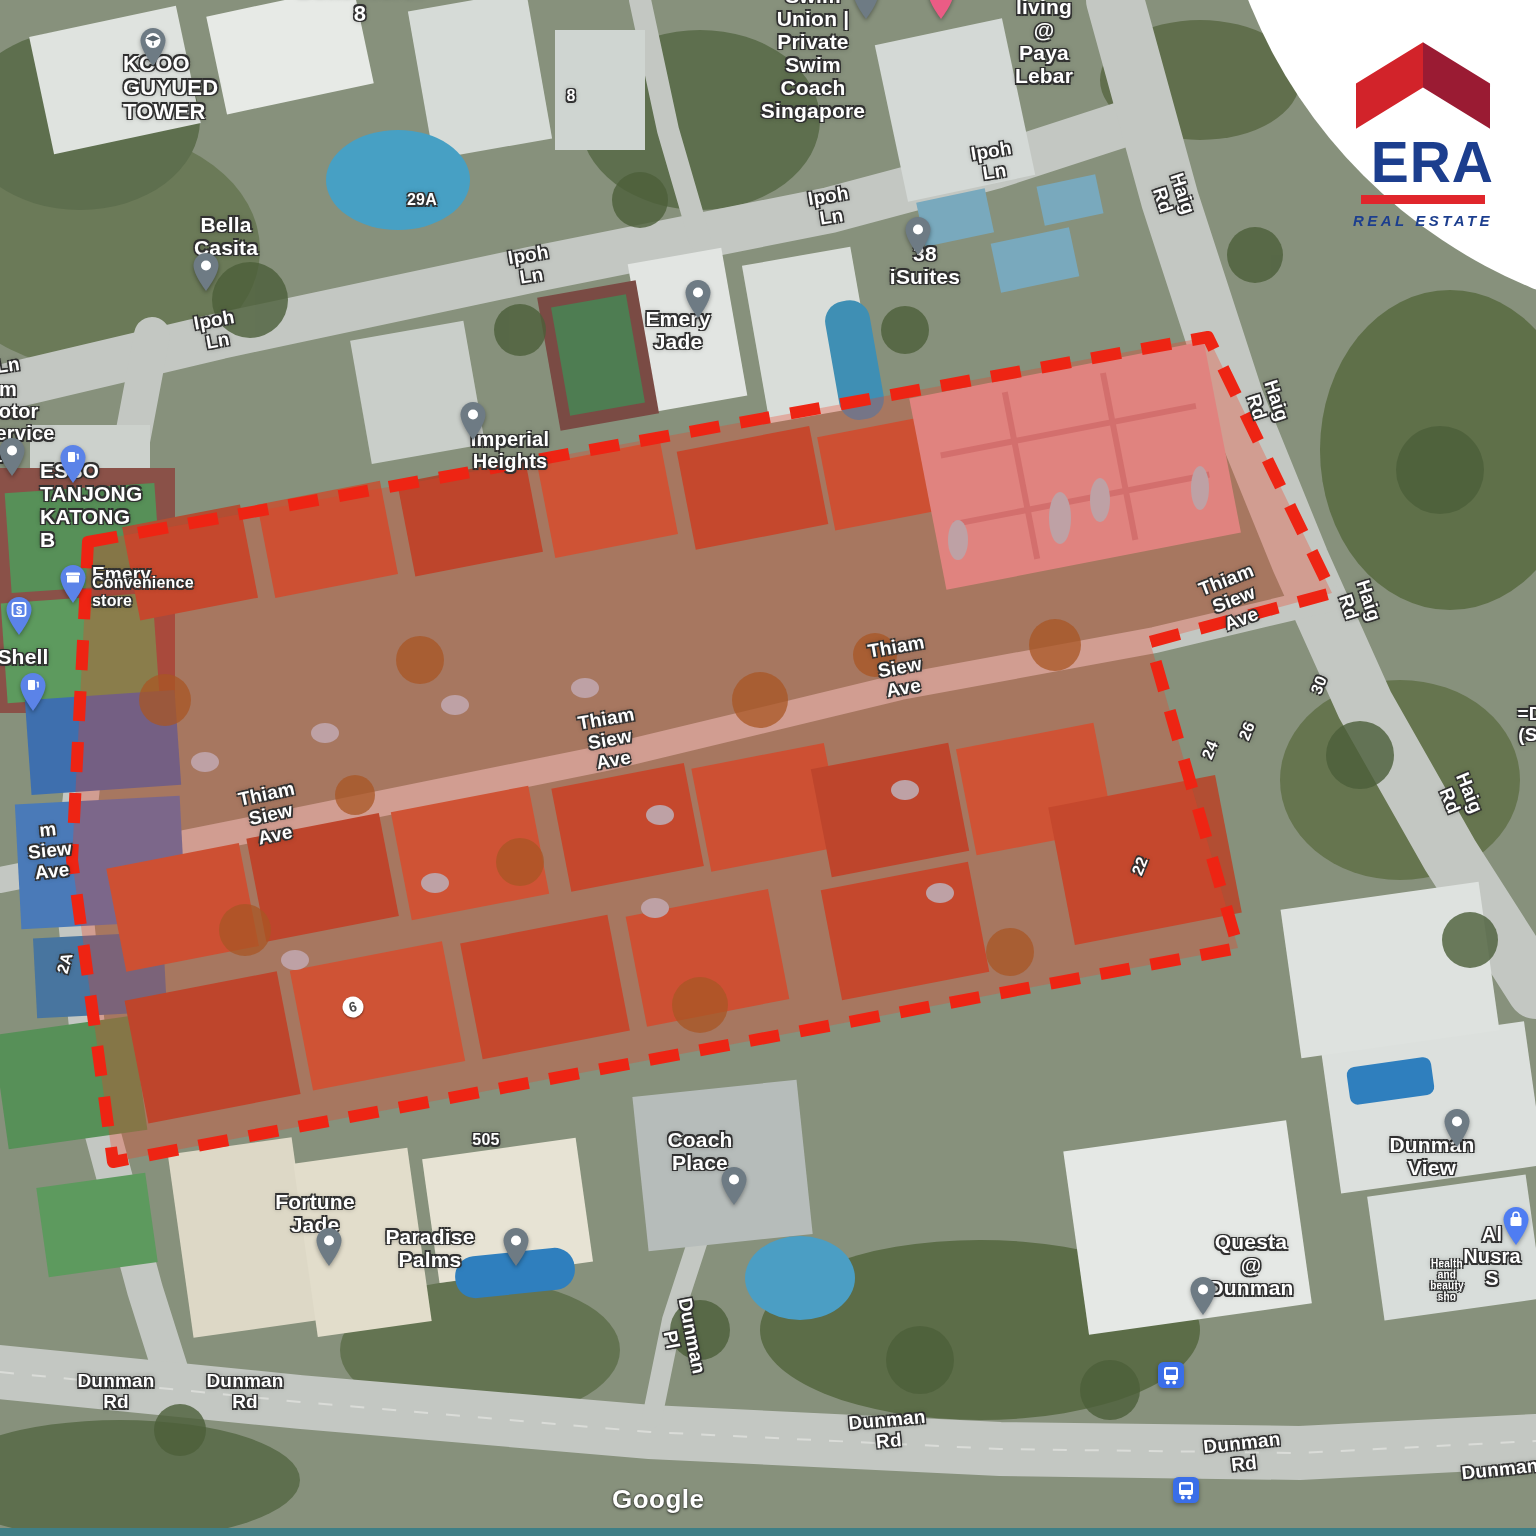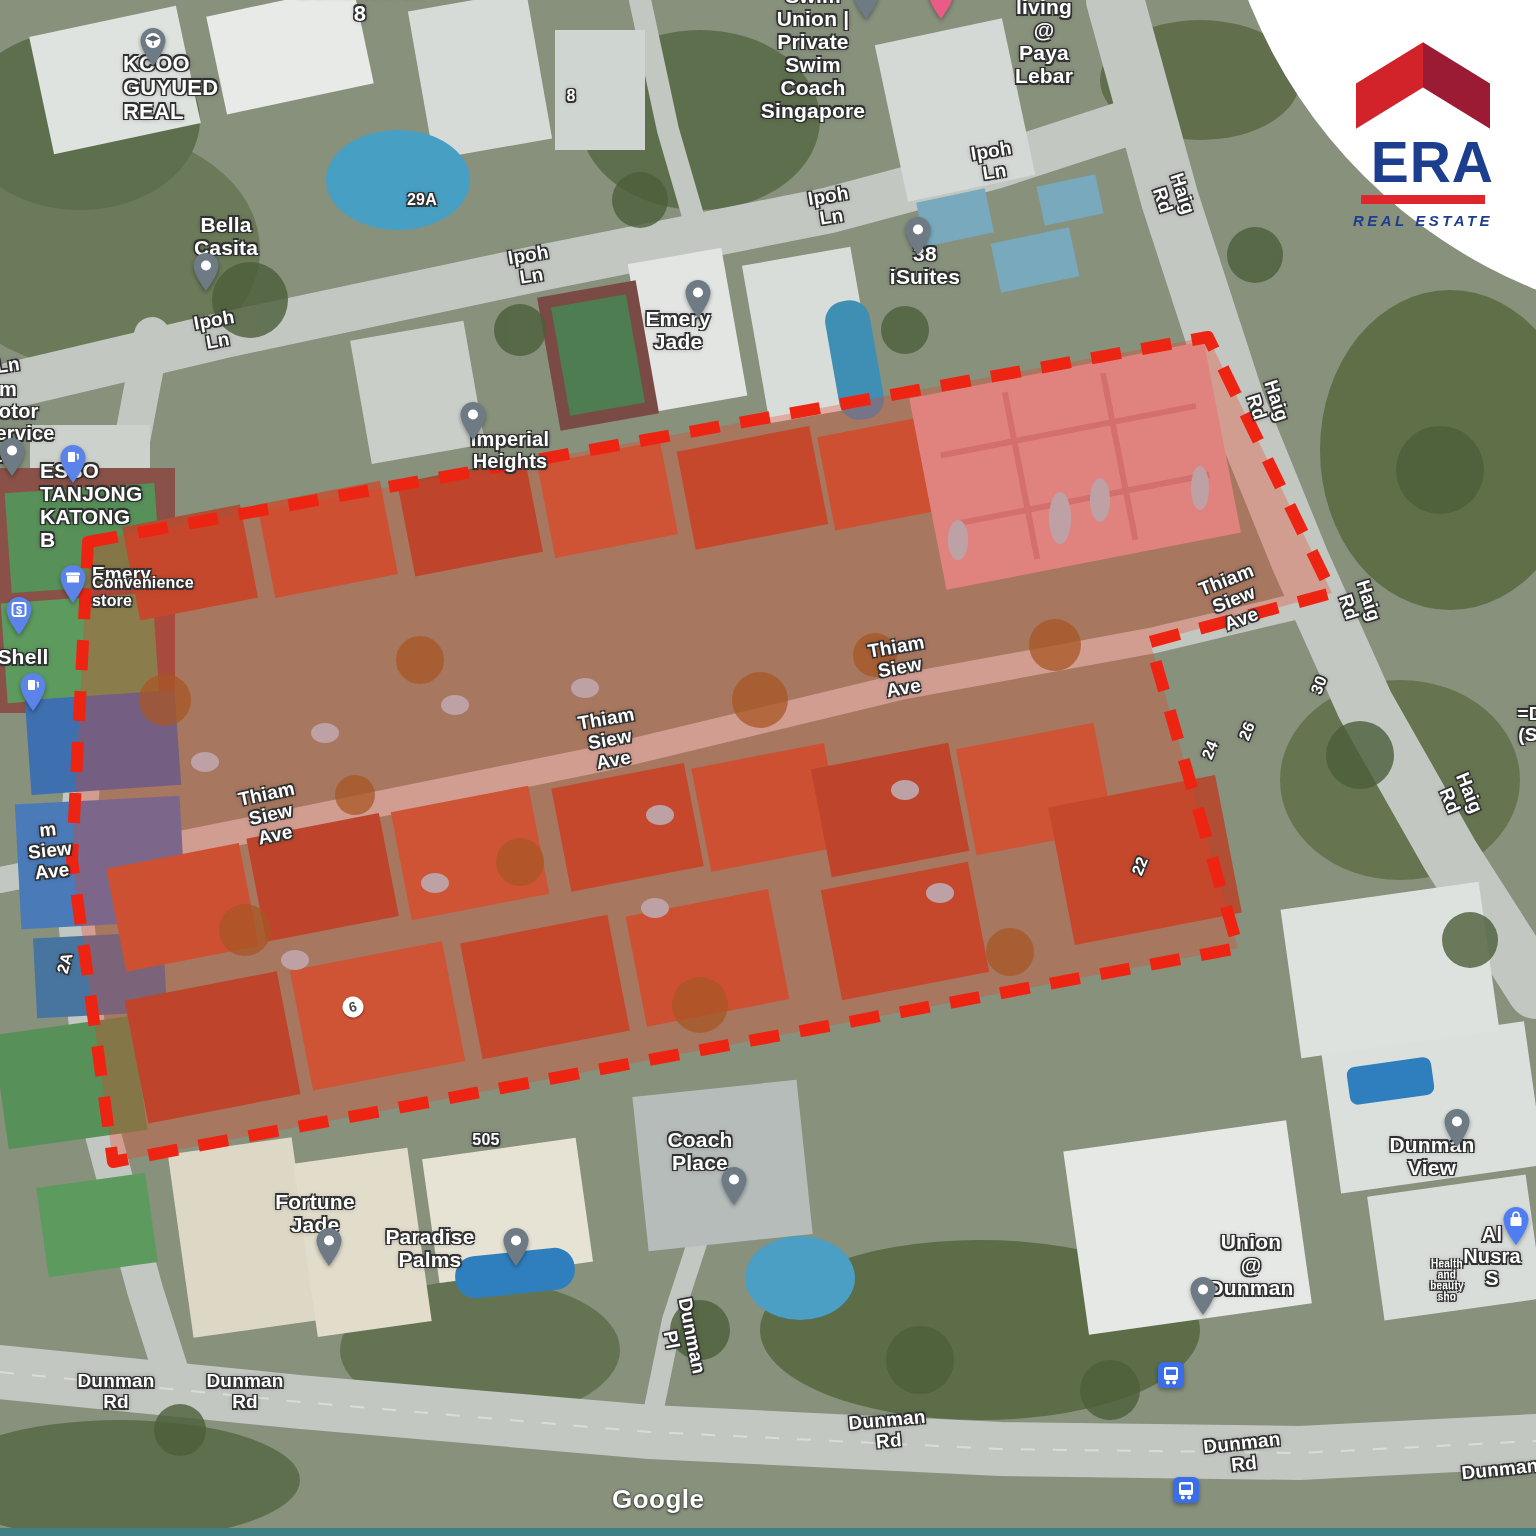--- a/index.html
+++ b/index.html
@@ -194,41 +194,41 @@
       <div class="map-label road-label" style="left: 50px; top: 851px; transform: translate(-50%, -50%) rotate(-6deg);">m Siew Ave</div>
       <div class="map-label road-label" style="left: 8px; top: 366px; transform: translate(-50%, -50%) rotate(-8deg);">Ln</div>
       <div class="map-label road-label" style="left: 116px; top: 1392px; transform: translate(-50%, -50%);">Dunman Rd</div>
       <div class="map-label road-label" style="left: 245px; top: 1392px; transform: translate(-50%, -50%);">Dunman Rd</div>
       <div class="map-label road-label" style="left: 888px; top: 1431px; transform: translate(-50%, -50%) rotate(-5deg);">Dunman Rd</div>
       <div class="map-label road-label" style="left: 1243px; top: 1454px; transform: translate(-50%, -50%) rotate(-6deg);">Dunman Rd</div>
       <div class="map-label road-label" style="left: 1500px; top: 1470px; transform: translate(-50%, -50%) rotate(-6deg);">Dunman</div>
       <div class="map-label road-label" style="left: 681px; top: 1338px; transform: translate(-50%, -50%) rotate(79deg);">Dunman Pl</div>
       <div class="map-label poi-label" style="left: 360px; top: 2px; font-size: 22px; transform: translate(-50%, -50%);">Butterworth 8</div>
       <div class="map-label poi-label" style="left: 123px; top: 88px; font-size: 22px; text-align: left; transform: translate(0px, -50%);">KCOO GUYUED
-REAL</div>
+TOWER</div>
       <div class="map-label poi-label" style="left: 226px; top: 236px; transform: translate(-50%, -50%);">Bella Casita</div>
       <div class="map-label poi-label" style="left: 813px; top: 53px; transform: translate(-50%, -50%);">Swim Union | Private
 Swim Coach Singapore</div>
       <div class="map-label poi-label" style="left: 1044px; top: 30px; transform: translate(-50%, -50%);">Co-living @ Paya Lebar</div>
       <div class="map-label poi-label" style="left: 925px; top: 265px; transform: translate(-50%, -50%);">38 iSuites</div>
       <div class="map-label poi-label" style="left: 678px; top: 330px; transform: translate(-50%, -50%);">Emery Jade</div>
       <div class="map-label poi-label" style="left: 510px; top: 450px; font-size: 20px; transform: translate(-50%, -50%);">Imperial Heights</div>
       <div class="map-label poi-label" style="left: -18px; top: 422px; font-size: 20px; text-align: left; transform: translate(0px, -50%);">iam Motor Service Pte</div>
       <div class="map-label poi-label" style="left: 40px; top: 505px; text-align: left; transform: translate(0px, -50%);">ESSO TANJONG
 KATONG B</div>
       <div class="map-label poi-label" style="left: 92px; top: 574px; font-size: 19px; text-align: left; transform: translate(0px, -50%);">Emery</div>
       <div class="map-label poi-label" style="left: 92px; top: 592px; font-size: 16px; text-align: left; transform: translate(0px, -50%);">Convenience store</div>
       <div class="map-label poi-label" style="left: 23px; top: 657px; transform: translate(-50%, -50%);">Shell</div>
       <div class="map-label poi-label" style="left: 1530px; top: 714px; font-size: 19px; transform: translate(-50%, -50%);">=D</div>
       <div class="map-label poi-label" style="left: 1528px; top: 735px; font-size: 19px; transform: translate(-50%, -50%);">(S</div>
       <div class="map-label poi-label" style="left: 315px; top: 1213px; transform: translate(-50%, -50%);">Fortune Jade</div>
       <div class="map-label poi-label" style="left: 430px; top: 1248px; transform: translate(-50%, -50%);">Paradise Palms</div>
       <div class="map-label poi-label" style="left: 700px; top: 1151px; transform: translate(-50%, -50%);">Coach Place</div>
       <div class="map-label poi-label" style="left: 1432px; top: 1156px; transform: translate(-50%, -50%);">Dunman View</div>
-      <div class="map-label poi-label" style="left: 1251px; top: 1265px; transform: translate(-50%, -50%);">Union @ Dunman</div>
+      <div class="map-label poi-label" style="left: 1251px; top: 1265px; transform: translate(-50%, -50%);">Questa @ Dunman</div>
       <div class="map-label poi-label" style="left: 1492px; top: 1256px; font-size: 20px; transform: translate(-50%, -50%);">Al Nusra S</div>
       <div class="map-label poi-label" style="left: 1447px; top: 1280px; font-size: 10px; transform: translate(-50%, -50%);">Health and beauty sho</div>
       <div class="map-label num-label" style="left: 571px; top: 96px; transform: translate(-50%, -50%);">8</div>
       <div class="map-label num-label" style="left: 422px; top: 200px; transform: translate(-50%, -50%);">29A</div>
       <div class="map-label num-label" style="left: 482px; top: 1140px; transform: translate(-50%, -50%); padding-left: 8px;">505</div>
       <div class="map-label num-label" style="left: 1319px; top: 685px; transform: translate(-50%, -50%) rotate(-68deg);">30</div>
       <div class="map-label num-label" style="left: 1247px; top: 731px; transform: translate(-50%, -50%) rotate(-68deg);">26</div>
       <div class="map-label num-label" style="left: 1210px; top: 750px; transform: translate(-50%, -50%) rotate(-68deg);">24</div>
       <div class="map-label num-label" style="left: 1140px; top: 866px; transform: translate(-50%, -50%) rotate(-68deg);">22</div>
       <div class="map-label num-label" style="left: 65px; top: 963px; transform: translate(-50%, -50%) rotate(-75deg);">2A</div>

